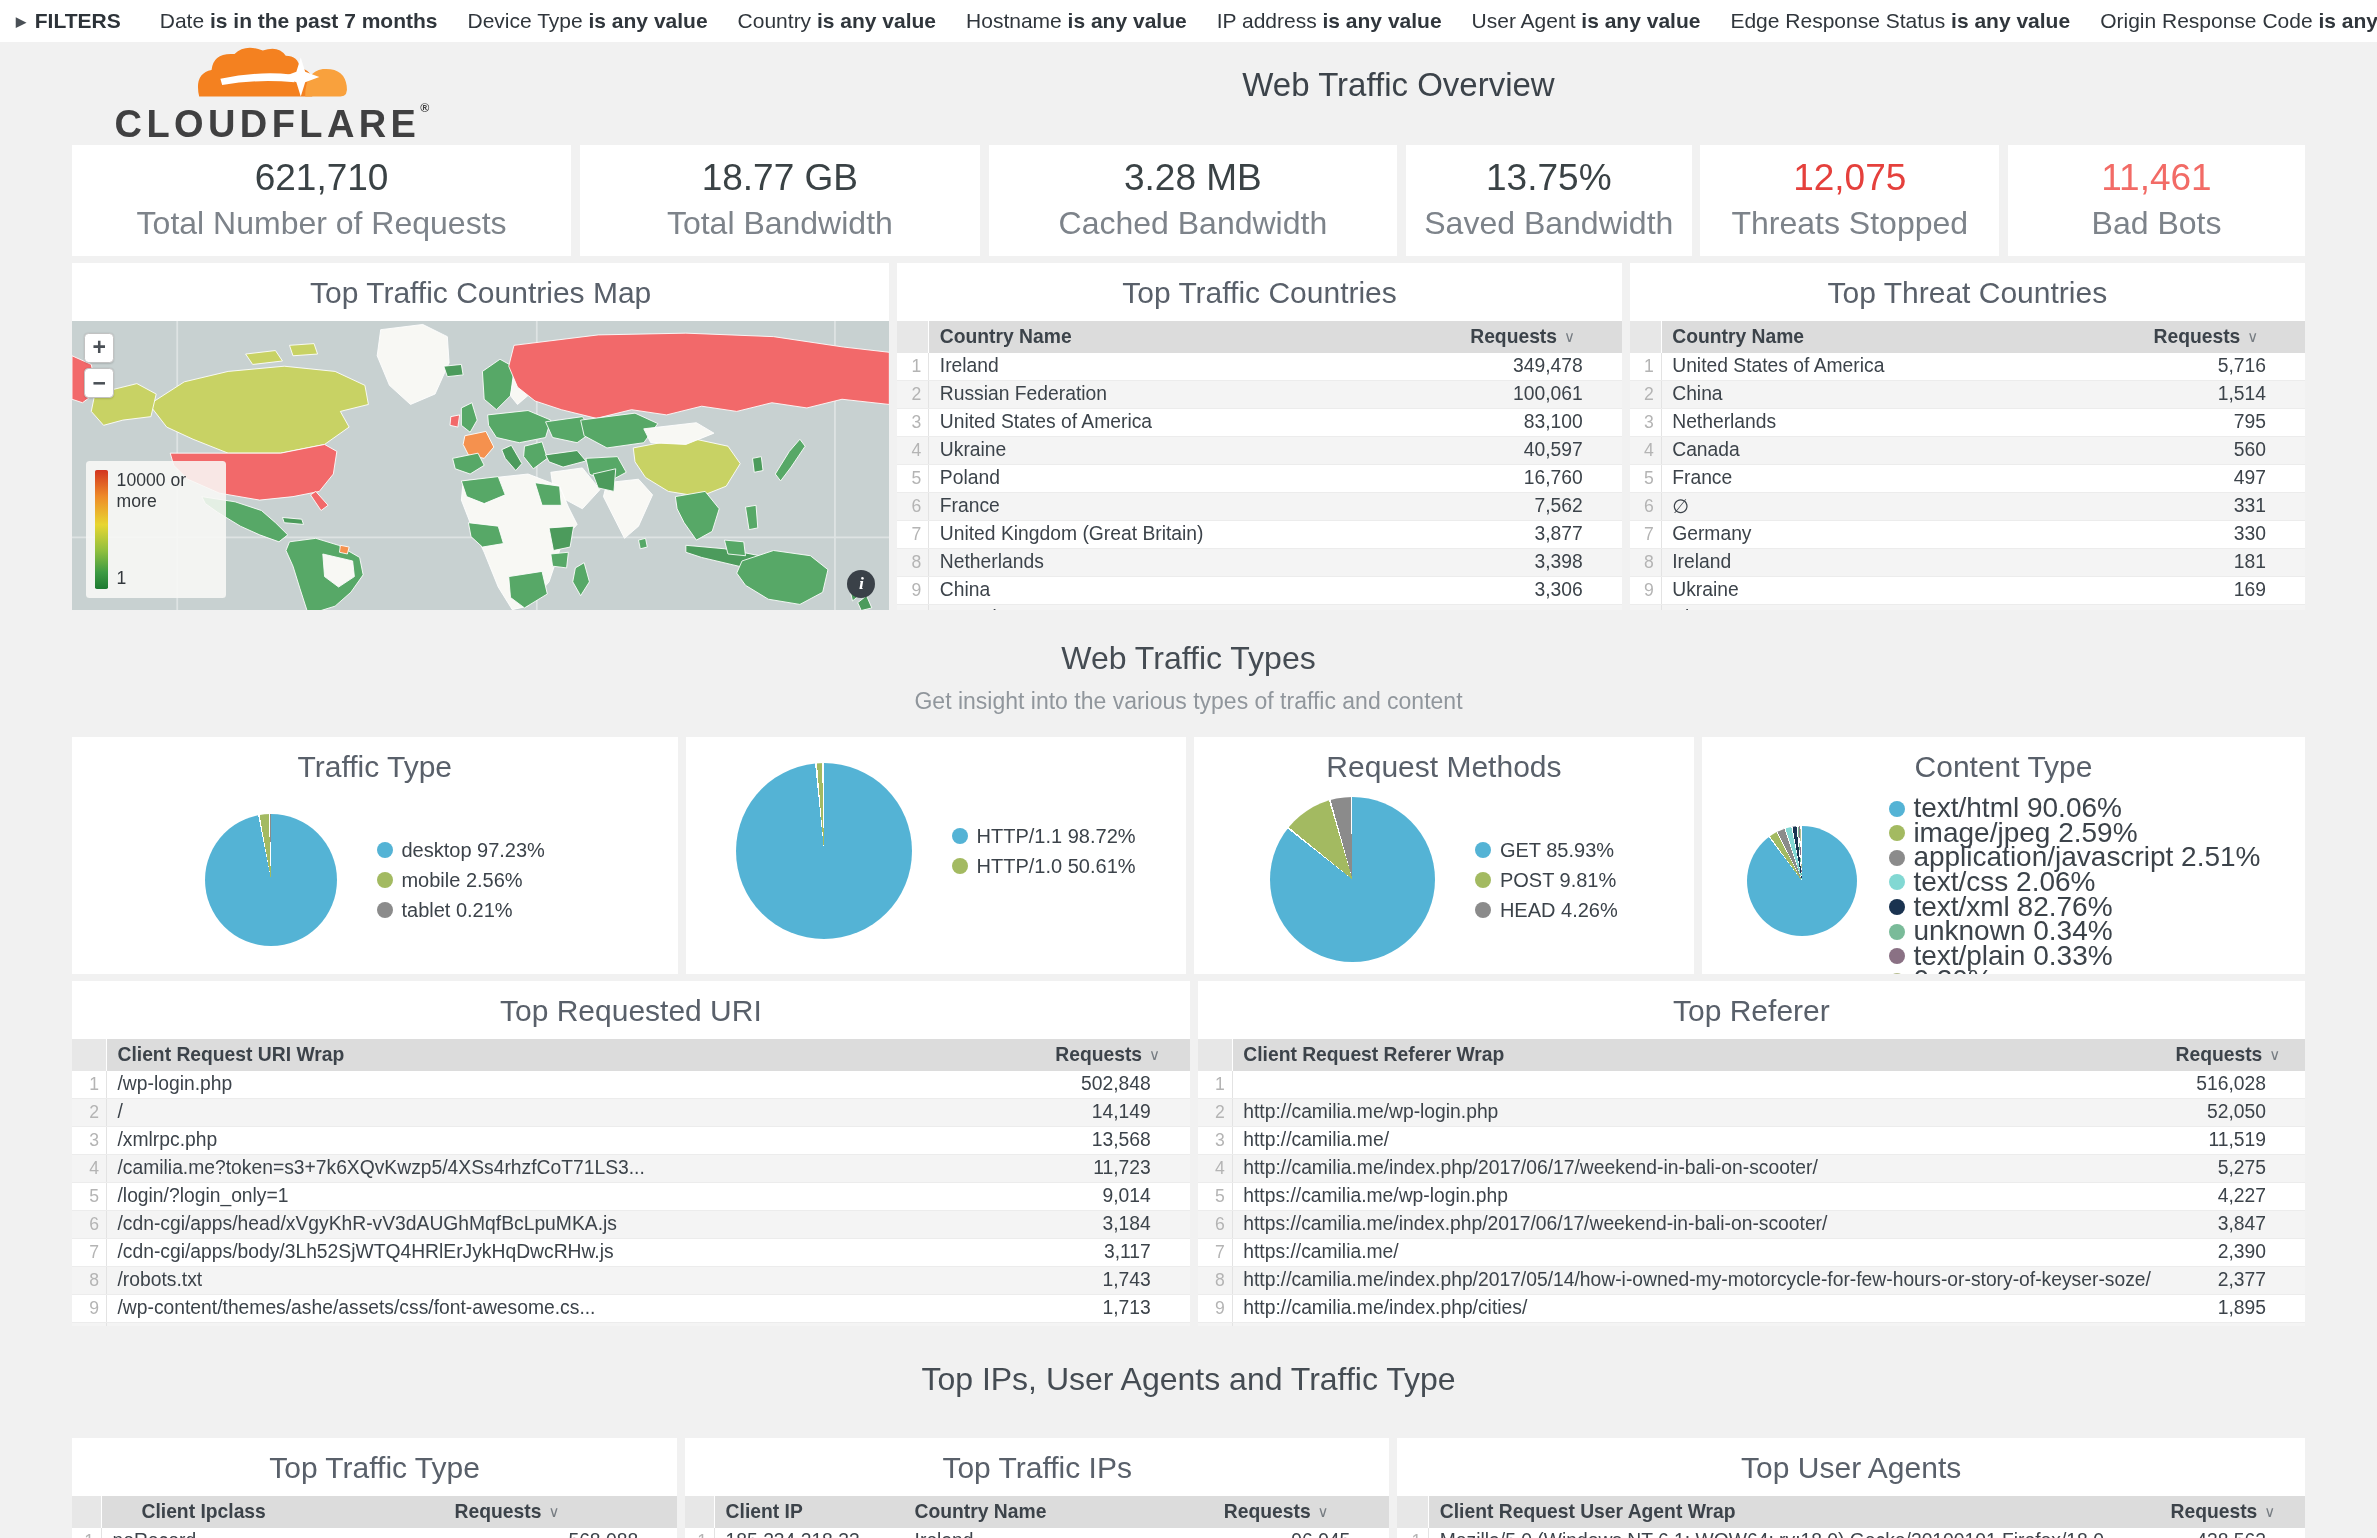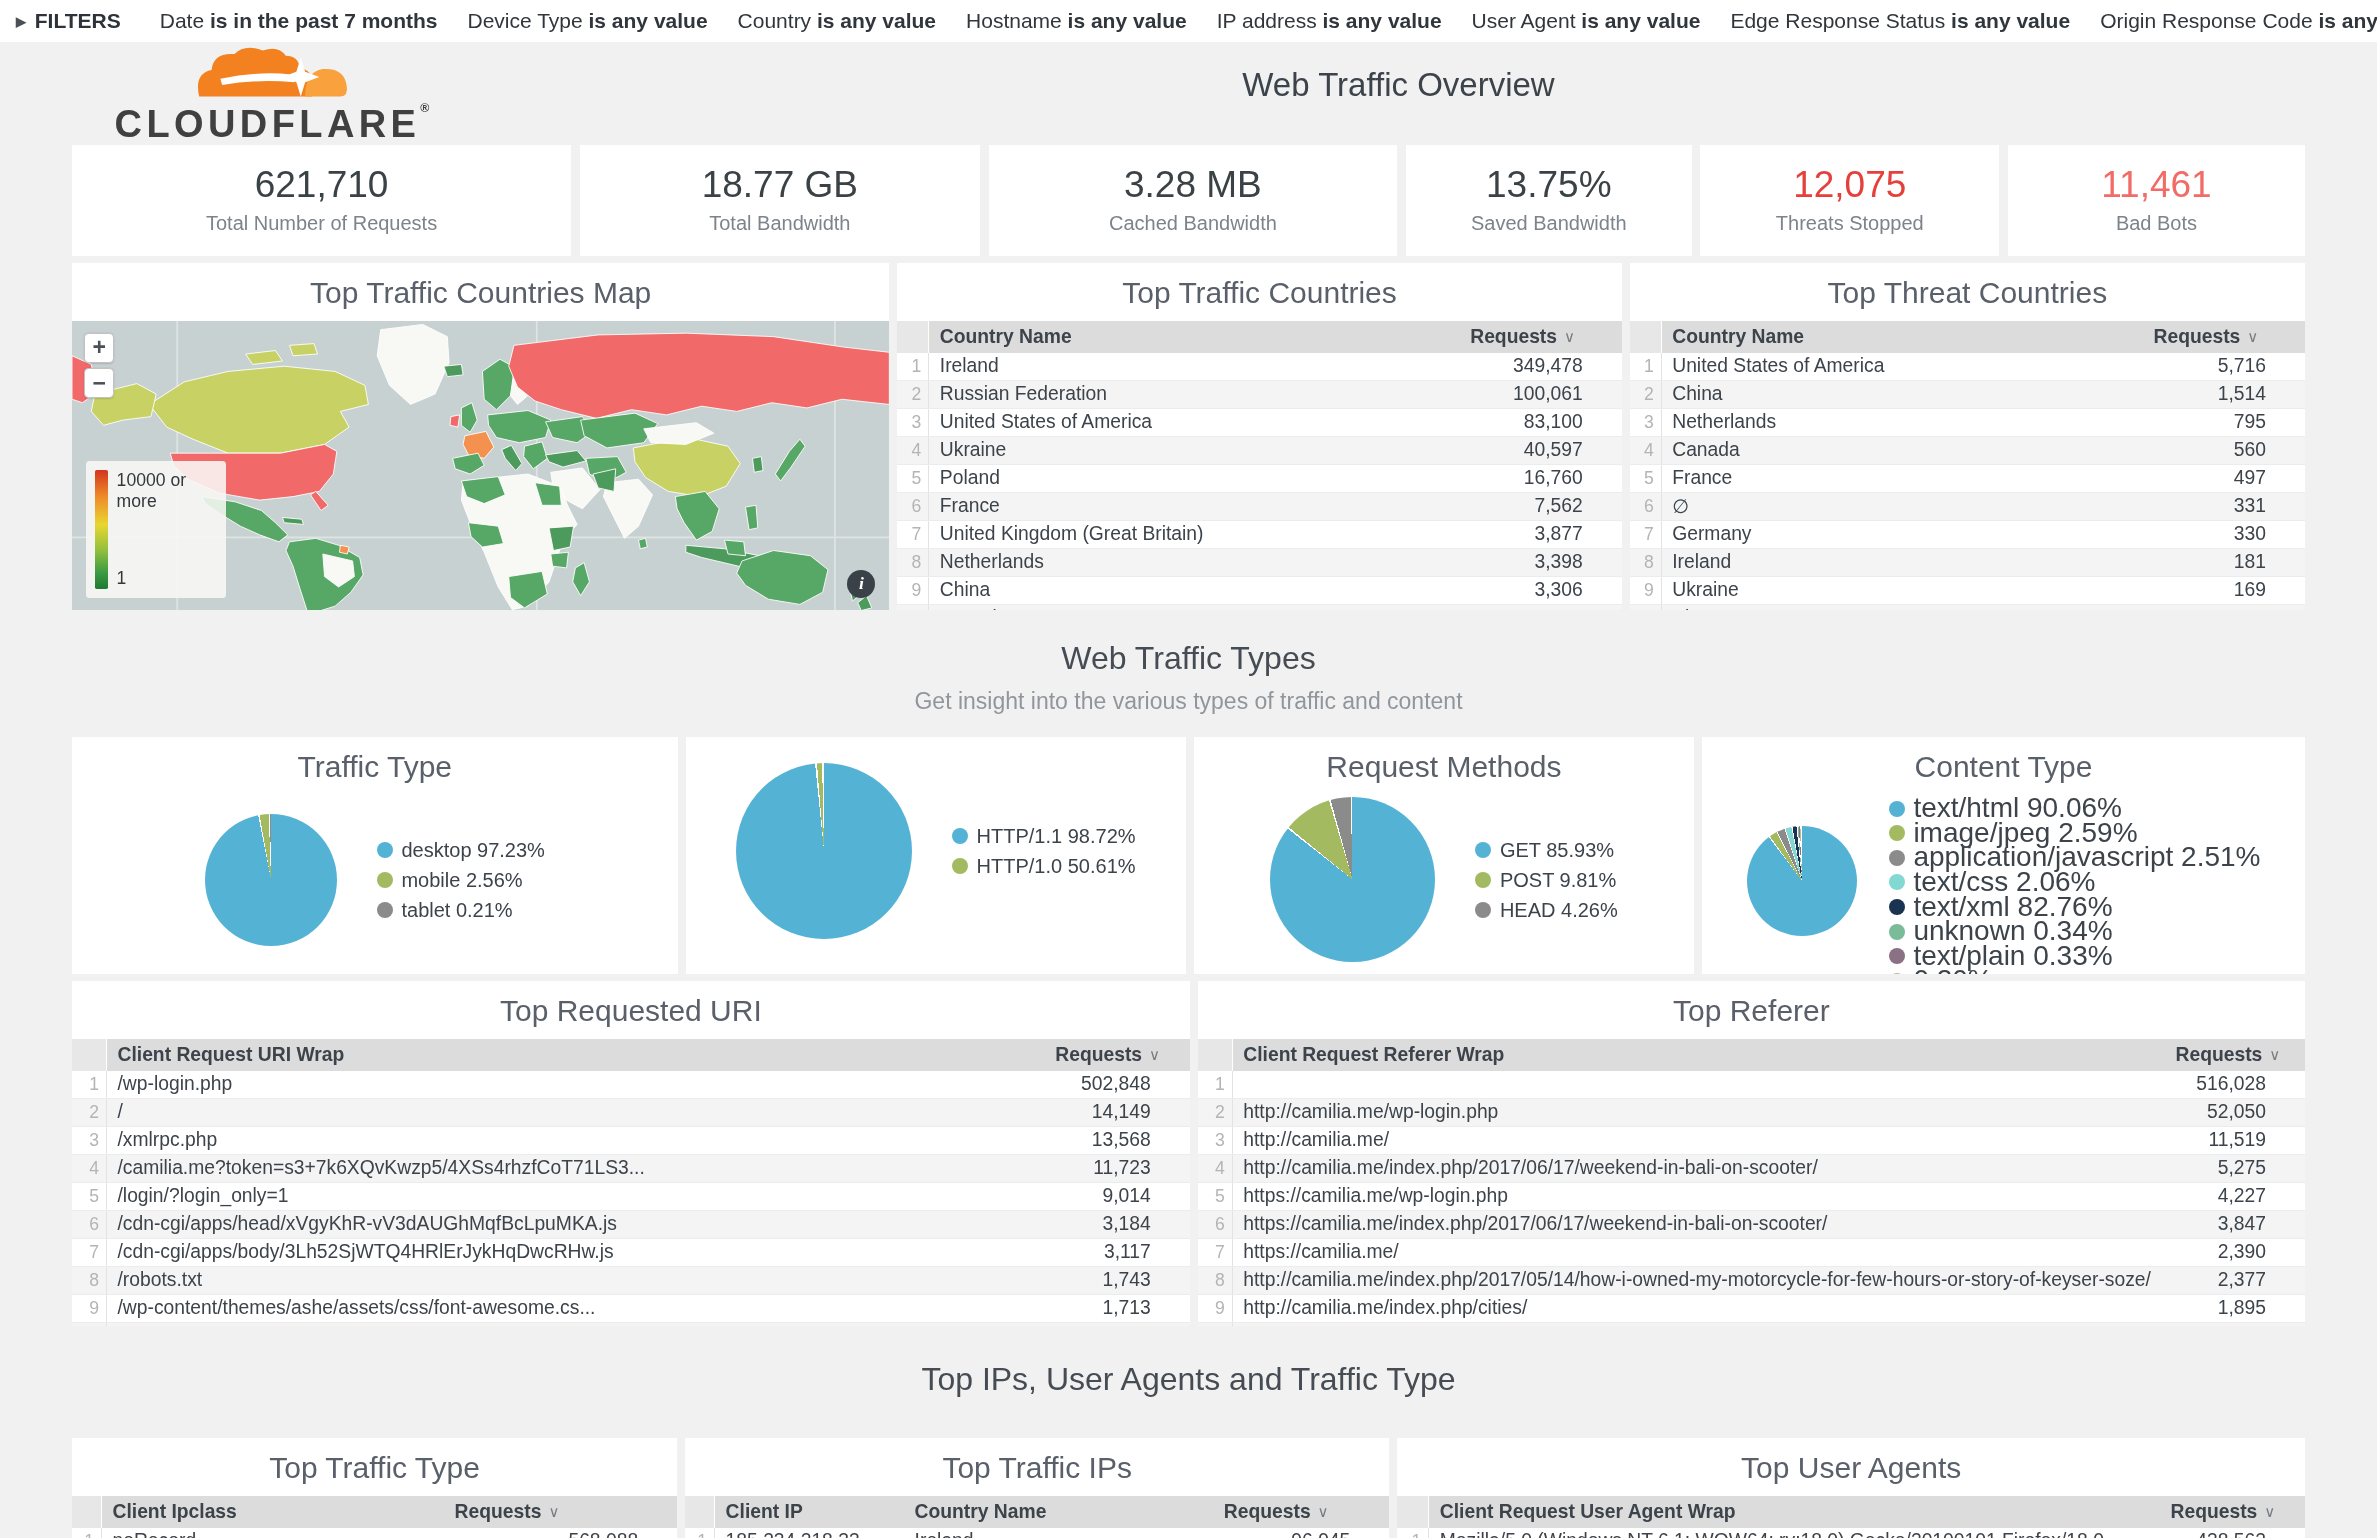--- a/index.html
+++ b/index.html
@@ -27,21 +27,21 @@
   .wordmark sup{ font-size:12.3px; letter-spacing:0; vertical-align:24.6px;}
   .page-title{ position:absolute; left:492px; right:72px; top:24px; text-align:center;
     font-size:33px; font-weight:300; color:#3c434a; }
   
   .stats-row{ margin:0 72px; height:111px; display:grid; gap:8.8px;
     grid-template-columns:568fr 455fr 465fr 325fr 340fr 338fr; }
   .stat-card{ background:#fff; display:flex; flex-direction:column; align-items:center; justify-content:center; gap:8.8px;}
   .stat-value{ font-size:37px; font-weight:300; color:#3a4245; line-height:1;}
   .stat-value.red{ color:var(--threat_red); }
   .stat-value.red_light{ color:var(--bad_bot_red); }
-  .stat-label{ font-size:20px; color:#7d838a; }
+  .stat-label{ font-size:32px; color:#7d838a; }
   
   .grid-row{ margin:7px 72px 0; display:grid; gap:8px; }
   .row-mid{ grid-template-columns:932fr 826fr 770fr; height:347px; }
   .row-pies{ grid-template-columns:690fr 570fr 570fr 687fr; height:237px; }
   .row-uri{ grid-template-columns:1270fr 1258fr; height:345px; }
   .row-bottom{ grid-template-columns:690fr 803fr 1035fr; height:113px; }
   .panel{ background:#fff; display:flex; flex-direction:column; overflow:hidden; position:relative;}
   .panel-title{ text-align:center; font-size:30px; font-weight:300; color:#59606a; padding:13px 0 10.5px; flex:0 0 auto;}
   
   .section-hdr{ text-align:center; }
@@ -616,21 +616,21 @@
 </section>
 
 <section class="section-hdr sh-2">
   <div class="section-title">Top IPs, User Agents and Traffic Type</div>
 </section>
 
 <section class="grid-row row-bottom">
   <div class="panel">
     <div class="panel-title">Top Traffic Type</div>
     <div class="dtable">
-        <div class="t-head" style="grid-template-columns: 30px 1fr 233px;">
+        <div class="t-head" style="grid-template-columns: 30px 1fr 233px; gap: 29px;">
           <div class="t-gut t-gut-h"></div>
           <div class="t-hcell">
             <span>Client Ipclass</span>
           </div>
           <div class="t-hcell right">
             <span>Requests</span>
             <span class="sort-caret">∨</span>
           </div>
         </div>
         <div class="t-body">

